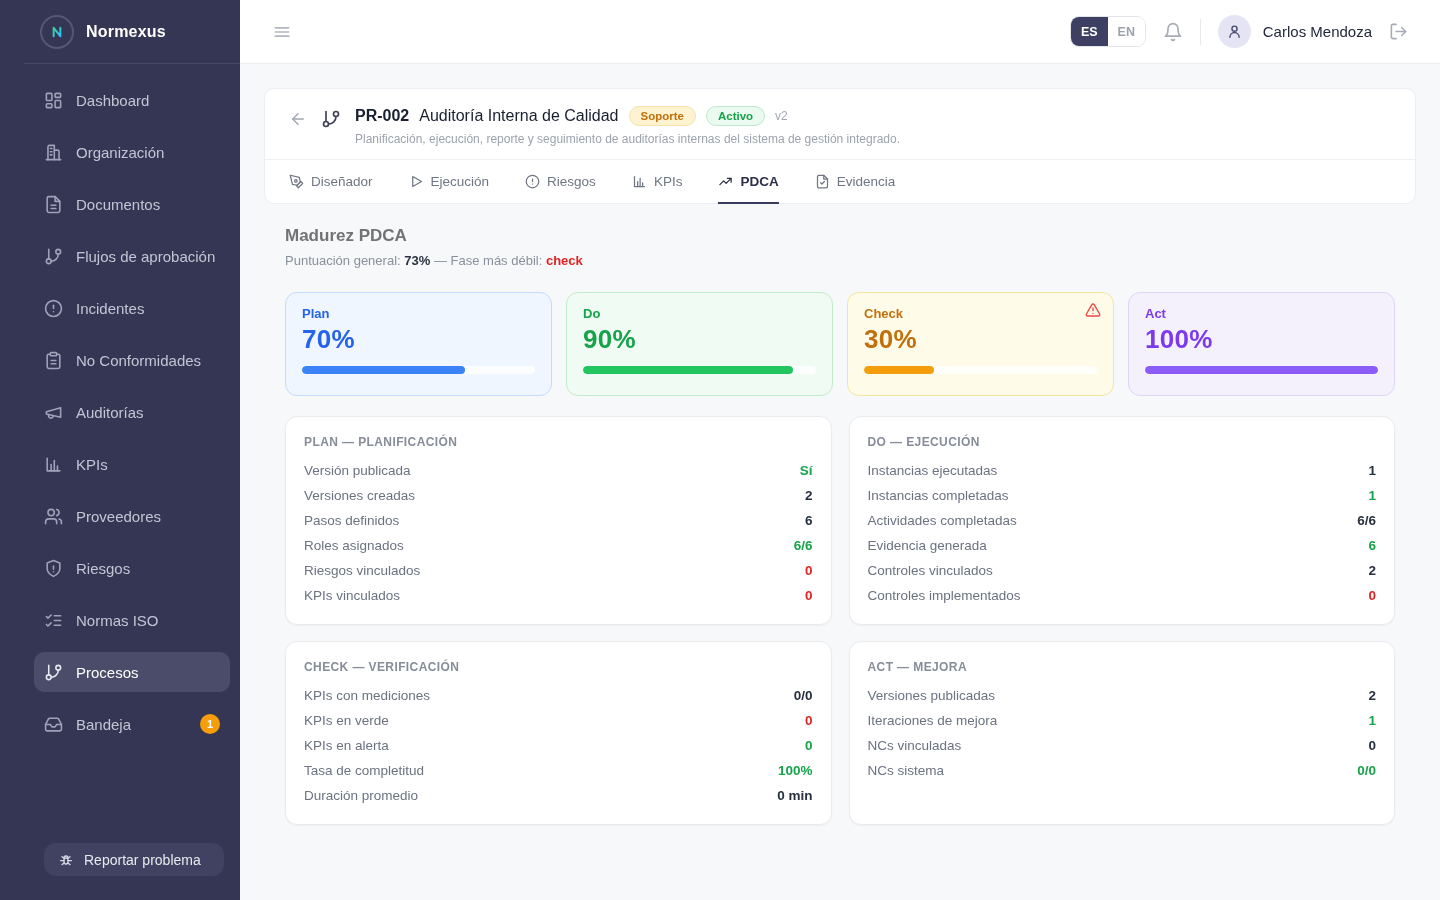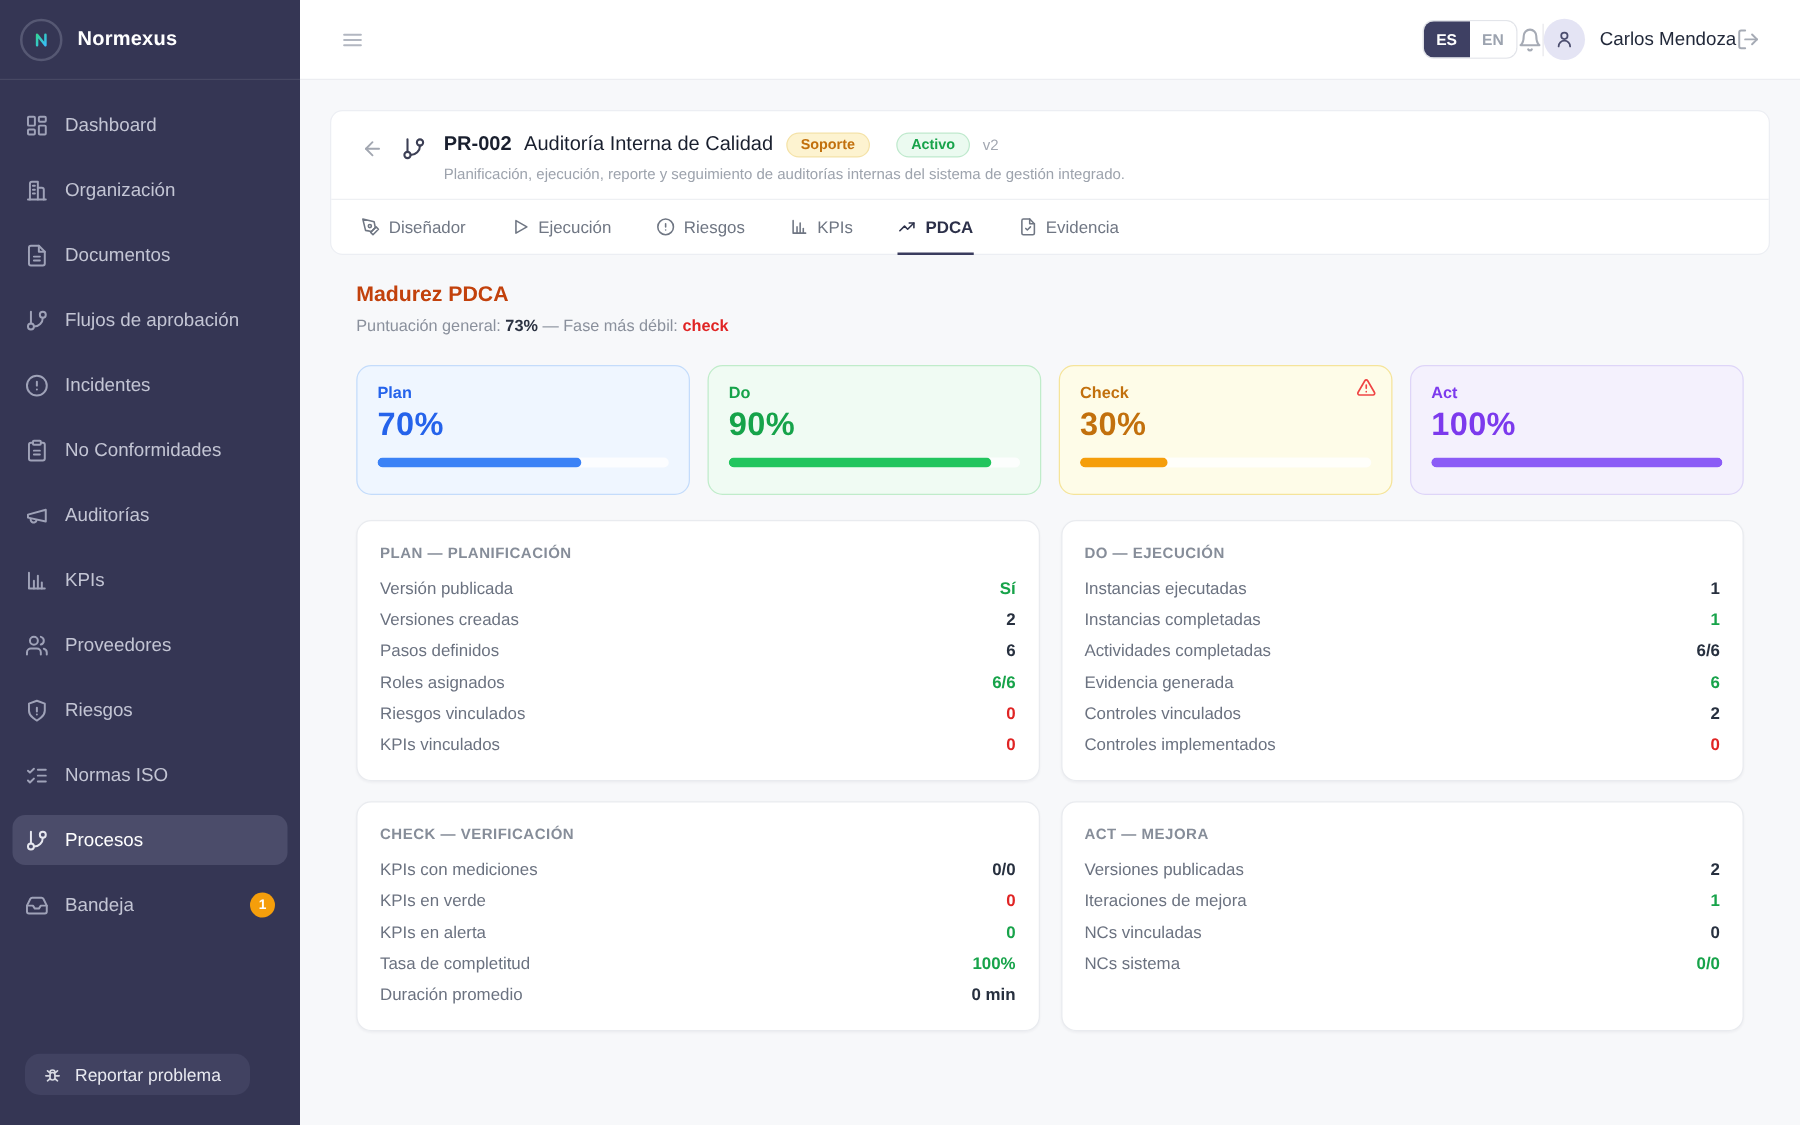--- a/index.html
+++ b/index.html
@@ -8,39 +8,39 @@
     width:1440px; height:900px; overflow:hidden;
     font-family:"Liberation Sans", sans-serif;
     background:#f7f8fa; color:#27303f;
   }
   .icon { display:inline-flex; align-items:center; justify-content:center; }
   .icon svg { width:100%; height:100%; display:block; }
 
   .app { display:flex; width:100%; height:100%; }
 
   
-  .sidebar { width:240px; flex-shrink:0; background:#353654; display:flex; flex-direction:column; }
+  .sidebar { width:240px; flex-shrink:0; background:#353654; display:flex; flex-direction:column;padding-left:24px; }
   .sidebar-header { height:64px; flex-shrink:0; display:flex; align-items:center; padding:0 16px; border-bottom:1px solid rgba(255,255,255,.09); }
   .logo { width:34px; height:34px; border-radius:50%; border:2px solid #565873; display:flex; align-items:center; justify-content:center; flex-shrink:0; }
   .logo svg { width:20px; height:20px; }
   .brand { margin-left:12px; font-size:16px; font-weight:700; color:#ffffff; letter-spacing:.2px; }
   .nav { flex:1; padding:16px 10px; display:flex; flex-direction:column; gap:12px; overflow:hidden; }
   .nav-item { display:flex; align-items:center; gap:13px; height:40px; padding:0 10px; border-radius:10px; font-size:15px; color:#c3c5d4; cursor:pointer; }
   .nav-item .icon { width:19px; height:19px; color:#9fa2b8; flex-shrink:0; }
   .nav-item.active { background:#4b4c6a; color:#ffffff; }
   .nav-item.active .icon { color:#e6e7ef; }
   .nav-badge { margin-left:auto; background:#f59e0b; color:#fff; font-size:11px; font-weight:700; min-width:20px; height:20px; border-radius:999px; display:flex; align-items:center; justify-content:center; }
   .report-btn { margin:0 0 24px 20px; width:180px; height:33px; background:#414261; border:none; border-radius:12px; color:#e8e9f0; font-size:14px; display:flex; align-items:center; gap:10px; padding:0 14px; font-family:inherit; cursor:pointer; }
   .report-btn .icon { width:16px; height:16px; color:#d6d8e2; }
 
   
   .main { flex:1; min-width:0; display:flex; flex-direction:column; }
   .topbar { height:64px; flex-shrink:0; background:#fff; border-bottom:1px solid #ecedf1; display:flex; align-items:center; padding:0 32px; }
   .hamburger { width:20px; height:20px; color:#b2b7c1; cursor:pointer; }
-  .topbar-right { margin-left:auto; display:flex; align-items:center; }
+  .topbar-right { margin-left:auto; display:flex; align-items:center; gap:17px; }
   .lang-toggle { display:flex; border:1px solid #e3e5ea; border-radius:9px; overflow:hidden; }
   .lang { width:37px; height:29px; font-size:12.5px; font-weight:700; border:none; background:#fff; color:#9ca3af; font-family:inherit; cursor:pointer; }
   .lang.active { background:#3e4063; color:#fff; }
   .bell { width:20px; height:20px; color:#a6abb5; cursor:pointer; }
   .vdiv { width:1px; height:26px; background:#e7e8ec; }
   .user { display:flex; align-items:center; gap:12px; cursor:pointer; }
   .avatar { width:33px; height:33px; border-radius:50%; background:#e4e4f4; color:#4b4d6e; display:flex; align-items:center; justify-content:center; }
   .avatar .icon { width:17px; height:17px; }
   .user-name { font-size:15px; color:#22293a; }
   .logout { width:19px; height:19px; color:#a6abb5; cursor:pointer; }
@@ -50,31 +50,31 @@
   
   .process-card { background:#fff; border:1px solid #eceef3; border-radius:10px; }
   .process-header { display:flex; align-items:flex-start; gap:14px; padding:17px 24px 13px; }
   .back-btn { width:18px; height:18px; color:#a2a7b1; margin-top:4px; cursor:pointer; flex-shrink:0; }
   .proc-icon { width:20px; height:20px; color:#3c3f55; margin-top:3px; flex-shrink:0; }
   .title-row { display:flex; align-items:center; gap:10px; }
   .proc-code { font-size:16px; font-weight:700; color:#191f2e; }
   .proc-title { font-size:16px; color:#191f2e; }
   .badge { font-size:11.5px; font-weight:700; padding:3px 11px; border-radius:999px; }
   .badge.soporte { background:#fdf3d0; color:#c2700d; border:1px solid #f4e2a8; }
-  .badge.activo { background:#ebfaf0; color:#17a34a; border:1px solid #bfe9cd;margin-left:11px; }
+  .badge.activo { background:#ebfaf0; color:#17a34a; border:1px solid #bfe9cd; }
   .proc-version { font-size:12px; color:#a2a7b1; }
   .proc-desc { font-size:12px; color:#9da3ad; margin-top:6px; }
   .tabs { display:flex; gap:36px; padding:0 24px; border-top:1px solid #eef0f3; height:44px; }
   .tab { display:flex; align-items:center; gap:7px; font-size:13.5px; color:#6f7683; cursor:pointer; border-bottom:2px solid transparent; margin-bottom:-1px; }
   .tab .icon { width:15px; height:15px; }
   .tab.active { color:#2c3049; font-weight:700; border-bottom-color:#3a3c5e; }
 
   
   .pdca { margin:22px 21px 0; }
-  .pdca-title { font-size:17px; font-weight:700; color:#c2410c; margin:0; }
+  .pdca-title { font-size:17px; font-weight:700; color:#737373; margin:0; }
   .pdca-summary { font-size:13px; color:#8a909c; margin:7px 0 0; }
   .pdca-summary b { color:#2b3242; }
   .pdca-summary .weakest { color:#e02424; font-weight:700; }
 
   .phase-cards { display:grid; grid-template-columns:repeat(4,1fr); gap:14px; margin-top:24px; }
   .phase-card { border:1px solid; border-radius:12px; padding:13px 16px 16px; height:104px; position:relative; }
   .phase-name { font-size:13px; font-weight:600; }
   .phase-warning { position:absolute; top:9px; right:12px; width:16px; height:16px; color:#ef4444; }
   .phase-percent { font-size:26px; font-weight:700; margin-top:3px; letter-spacing:.3px; }
   .phase-track { margin-top:11px; height:8px; border-radius:999px; background:rgba(255,255,255,.8); overflow:hidden; }

